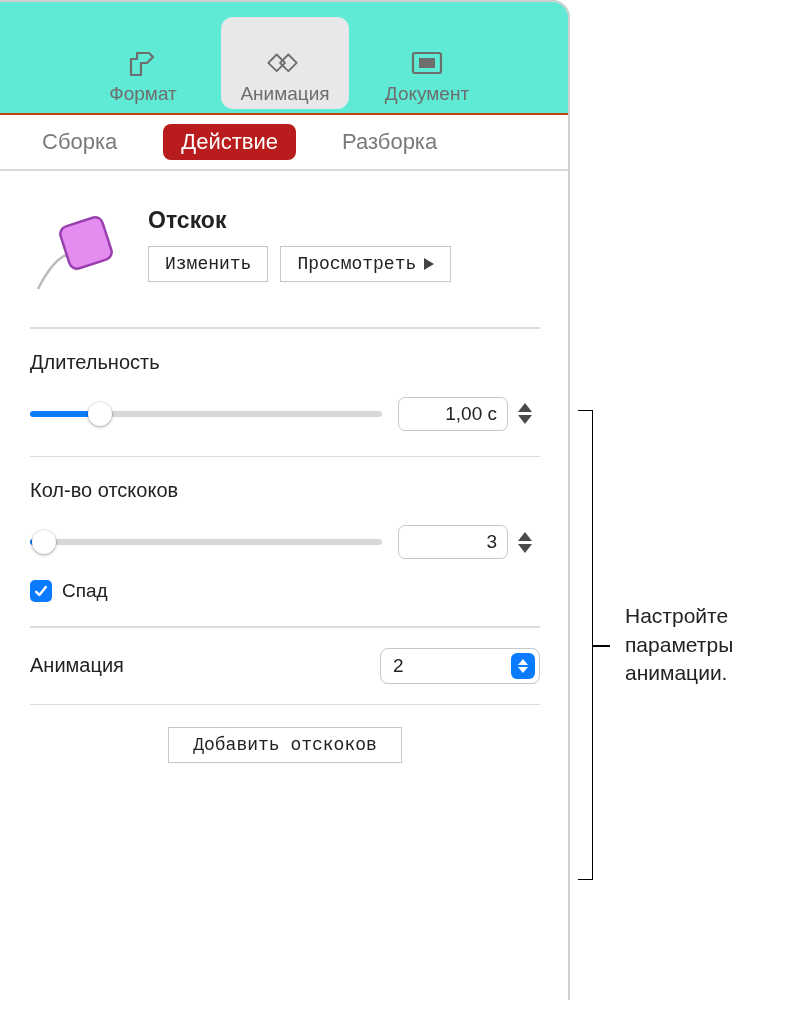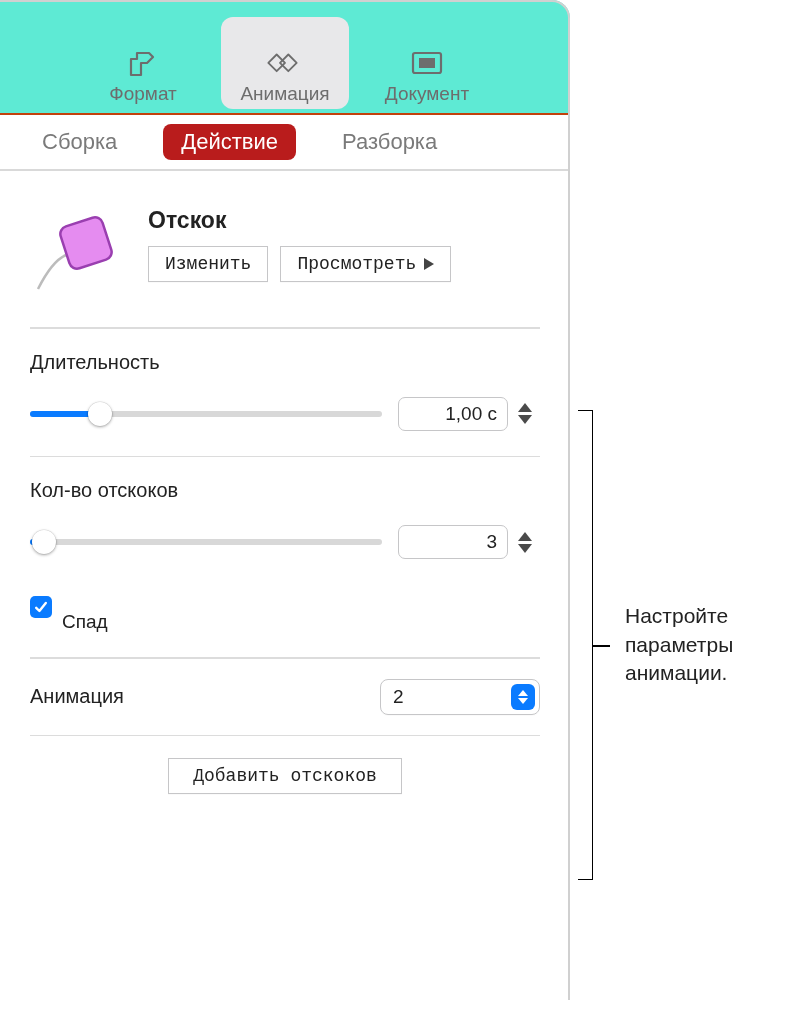--- a/index.html
+++ b/index.html
@@ -384,21 +384,21 @@
         <div class="up"></div>
         <div class="down"></div>
       </div>
     </div>
     <div class="check-row">
       <div class="checkbox">
         <svg viewBox="0 0 20 20" width="16" height="16">
             <path d="M4 11 L8 15 L16 5" fill="none" stroke="#fff" stroke-width="3" stroke-linecap="round" stroke-linejoin="round"></path>
           </svg>
       </div>
-      <div style="font-size:19px;margin-top:31px;">Спад</div>
+      <div style="font-size:19px;">Спад</div>
     </div>
   </div>
 
   <div class="divider"></div>
 
   <div class="order-row">
     <div class="order-label">Анимация</div>
     <div class="popup">
       <span>2</span>
       <div class="popup-arrows">

